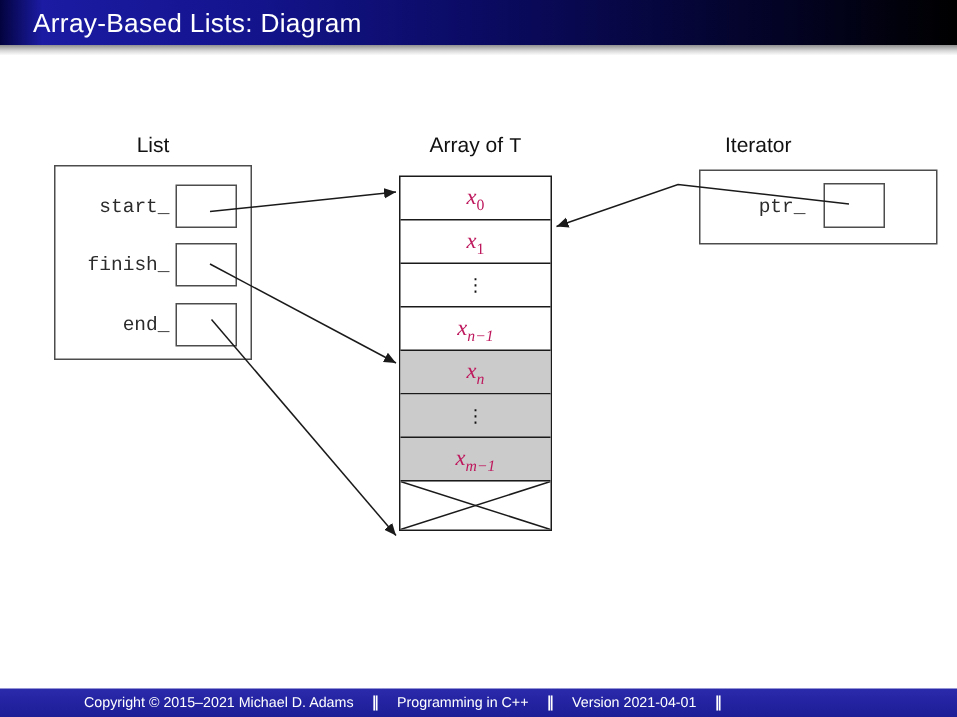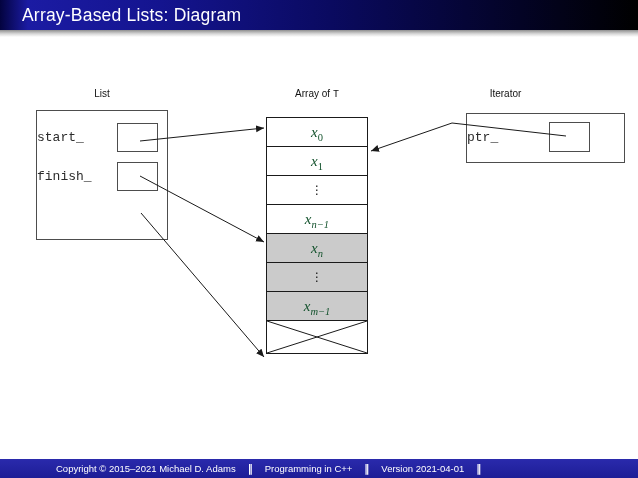--- a/index.html
+++ b/index.html
@@ -23,46 +23,46 @@
   
   #footbar{
     position:absolute;left:0;top:459px;width:638px;height:19px;
     background:linear-gradient(180deg,#2a2aac 0%,#1d1d96 100%);
     color:#fff;font-size:9.5px;display:flex;align-items:center;padding-left:44px;
   }
   #footbar .seg{margin-left:12px;white-space:nowrap;}
   #footbar .sep{margin-left:12px;font-family:"DejaVu Sans",sans-serif;font-weight:bold;font-size:10px;}
   #footbar .page{position:absolute;right:10px;top:0;height:19px;line-height:19px;}
   
-  .dlabel{position:absolute;top:88px;height:17px;font-size:10px;color:#111;text-align:center;}
+  .dlabel{position:absolute;top:88px;height:17px;font-size:14px;color:#111;text-align:center;}
   .mono{font-family:"Liberation Mono",monospace;}
   
   .outline-box{position:absolute;border:1px solid #4d4d4d;box-sizing:border-box;background:transparent;}
   #list-box{left:36px;top:110px;width:132px;height:130px;}
   #iter-box{left:466px;top:113px;width:159px;height:50px;}
   .field-row{position:absolute;left:0;display:flex;align-items:center;}
   .field-label{
     font-family:"Liberation Mono",monospace;font-size:13px;color:#2b2b2b;
-    width:76px;text-align:left;padding-right:4px;white-space:nowrap;
+    width:76px;text-align:right;padding-right:4px;white-space:nowrap;
   }
   .ptr-box{width:41px;height:29px;border:1px solid #4d4d4d;box-sizing:border-box;background:#fff;}
   #iter-box .field-label{width:70px;padding-right:8px;}
   #iter-box .ptr-box{margin-left:4px;width:41px;height:30px;}
   
   #array-col{
     position:absolute;left:266px;top:117px;width:102px;
     border:1px solid #1a1a1a;box-sizing:border-box;background:#fff;
   }
   .cell{
     height:28px;border-bottom:1px solid #1a1a1a;
     display:flex;align-items:center;justify-content:center;position:relative;
   }
   .cell:last-child{border-bottom:none;}
   .cell.shaded{background:#cbcbcb;}
-  .math{font-family:"Liberation Serif",serif;font-size:15px;color:#14532d;}
+  .math{font-family:"Liberation Serif",serif;font-size:15px;color:#be185d;}
   .math .base{font-style:italic;}
   .math sub{font-size:10.5px;line-height:0;}
   sub.it{font-style:italic;}
   .dots{font-family:"DejaVu Sans",sans-serif;font-size:12px;color:#111;line-height:1;}
   .xsvg{position:absolute;left:0;top:0;width:100%;height:100%;}
   
   #arrows{position:absolute;left:0;top:0;pointer-events:none;}
 </style>
 </head>
 <body>
@@ -78,20 +78,24 @@
   <div class="dlabel" style="left:266px;width:102px;"><span>Array of </span><span class="mono">T</span></div>
   <div class="dlabel" style="left:440px;width:131px;">Iterator</div>
 
   <div id="list-box" class="outline-box">
     <div class="field-row" style="top:12px;">
       <span class="field-label">start_</span>
       <span class="ptr-box"></span>
     </div>
     <div class="field-row" style="top:51px;">
       <span class="field-label">finish_</span>
+      <span class="ptr-box"></span>
+    </div>
+    <div class="field-row" style="top:91px;">
+      <span class="field-label">end_</span>
       <span class="ptr-box"></span>
     </div>
   </div>
 
   <div id="array-col">
     <div class="cell">
       <span class="math"><span class="base">x</span><sub>0</sub></span>
     </div>
     <div class="cell">
       <span class="math"><span class="base">x</span><sub>1</sub></span>

